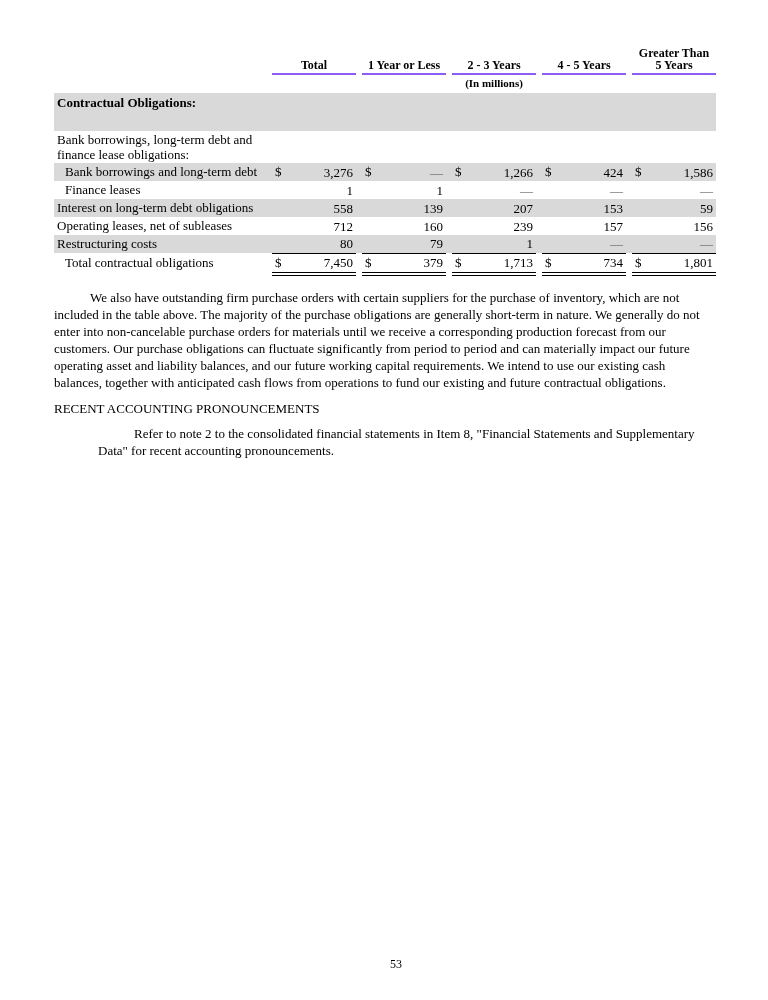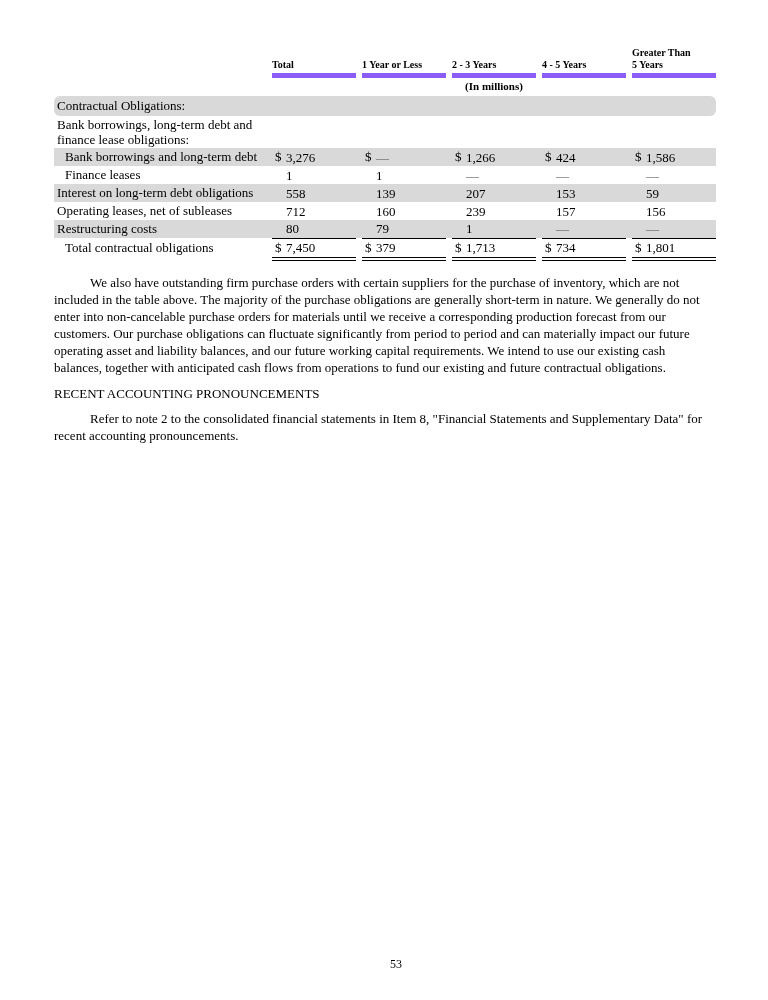--- a/index.html
+++ b/index.html
@@ -11,47 +11,47 @@
   .content{position:absolute;left:54px;top:45px;width:662px;}
 
   
   table.obligations{border-collapse:collapse;table-layout:fixed;width:662px;font-size:13px;}
   col.c-label{width:212px;}
   col.c-sp{width:6px;}
   col.c-usd{width:14px;}
   col.c-val{width:70px;}
 
   th.colhead{
-    font-weight:bold;font-size:10px;line-height:12px;text-align:left;
-    vertical-align:bottom;border-bottom:5px solid #8b5cf6;
+    font-weight:bold;font-size:12px;line-height:12px;text-align:center;
+    vertical-align:bottom;border-bottom:2px solid #8b5cf6;
     white-space:pre-line;padding:0 0 2px 0;height:26px;
   }
   tr.units-row td{height:15px;vertical-align:top;text-align:center;}
   td.units{font-weight:bold;font-size:11px;text-align:center;padding-top:2px;}
 
   tr.shade{background:#d9d9d9;}
-  tr.section-row td{font-weight:normal;padding:2px 0 2px 3px;height:14px;border-radius:6px;}
+  tr.section-row td{font-weight:bold;padding:2px 0 20px 3px;height:14px;}
   tr.subheader-row td{padding:1px 0 1px 3px;line-height:15px;}
 
   tr.data{height:15px;}
   td.lbl{padding:1px 0 1px 3px;white-space:nowrap;overflow:hidden;}
   td.lbl.indent{padding-left:11px;}
   td.usd{text-align:left;padding:1px 0 1px 3px;}
-  td.val{padding:1px 3px 0 0;}
+  td.val{text-align:right;padding:1px 3px 0 0;}
   td.sp{padding:0;}
 
   tr.rule td.usd, tr.rule td.val{border-bottom:1.5px solid #000;}
   tr.total td.usd, tr.total td.val{border-bottom:4px double #000;}
   tr.total{height:20px;}
 
   .dash{color:#666;}
 
   
   .para{font-size:13px;line-height:17px;text-indent:36px;margin:13px 0 0 0;}
-  .para.second{margin-top:8px;}
+  .para.second{margin-top:8px;margin-left:44px;}
   .section-heading{font-size:13px;font-weight:normal;margin:10px 0 0 0;}
 
   .page-number{position:absolute;top:957px;left:12px;width:100%;text-align:center;font-size:12px;}
 </style>
 </head>
 <body>
 
 <div class="page">
   <div class="content">
 

